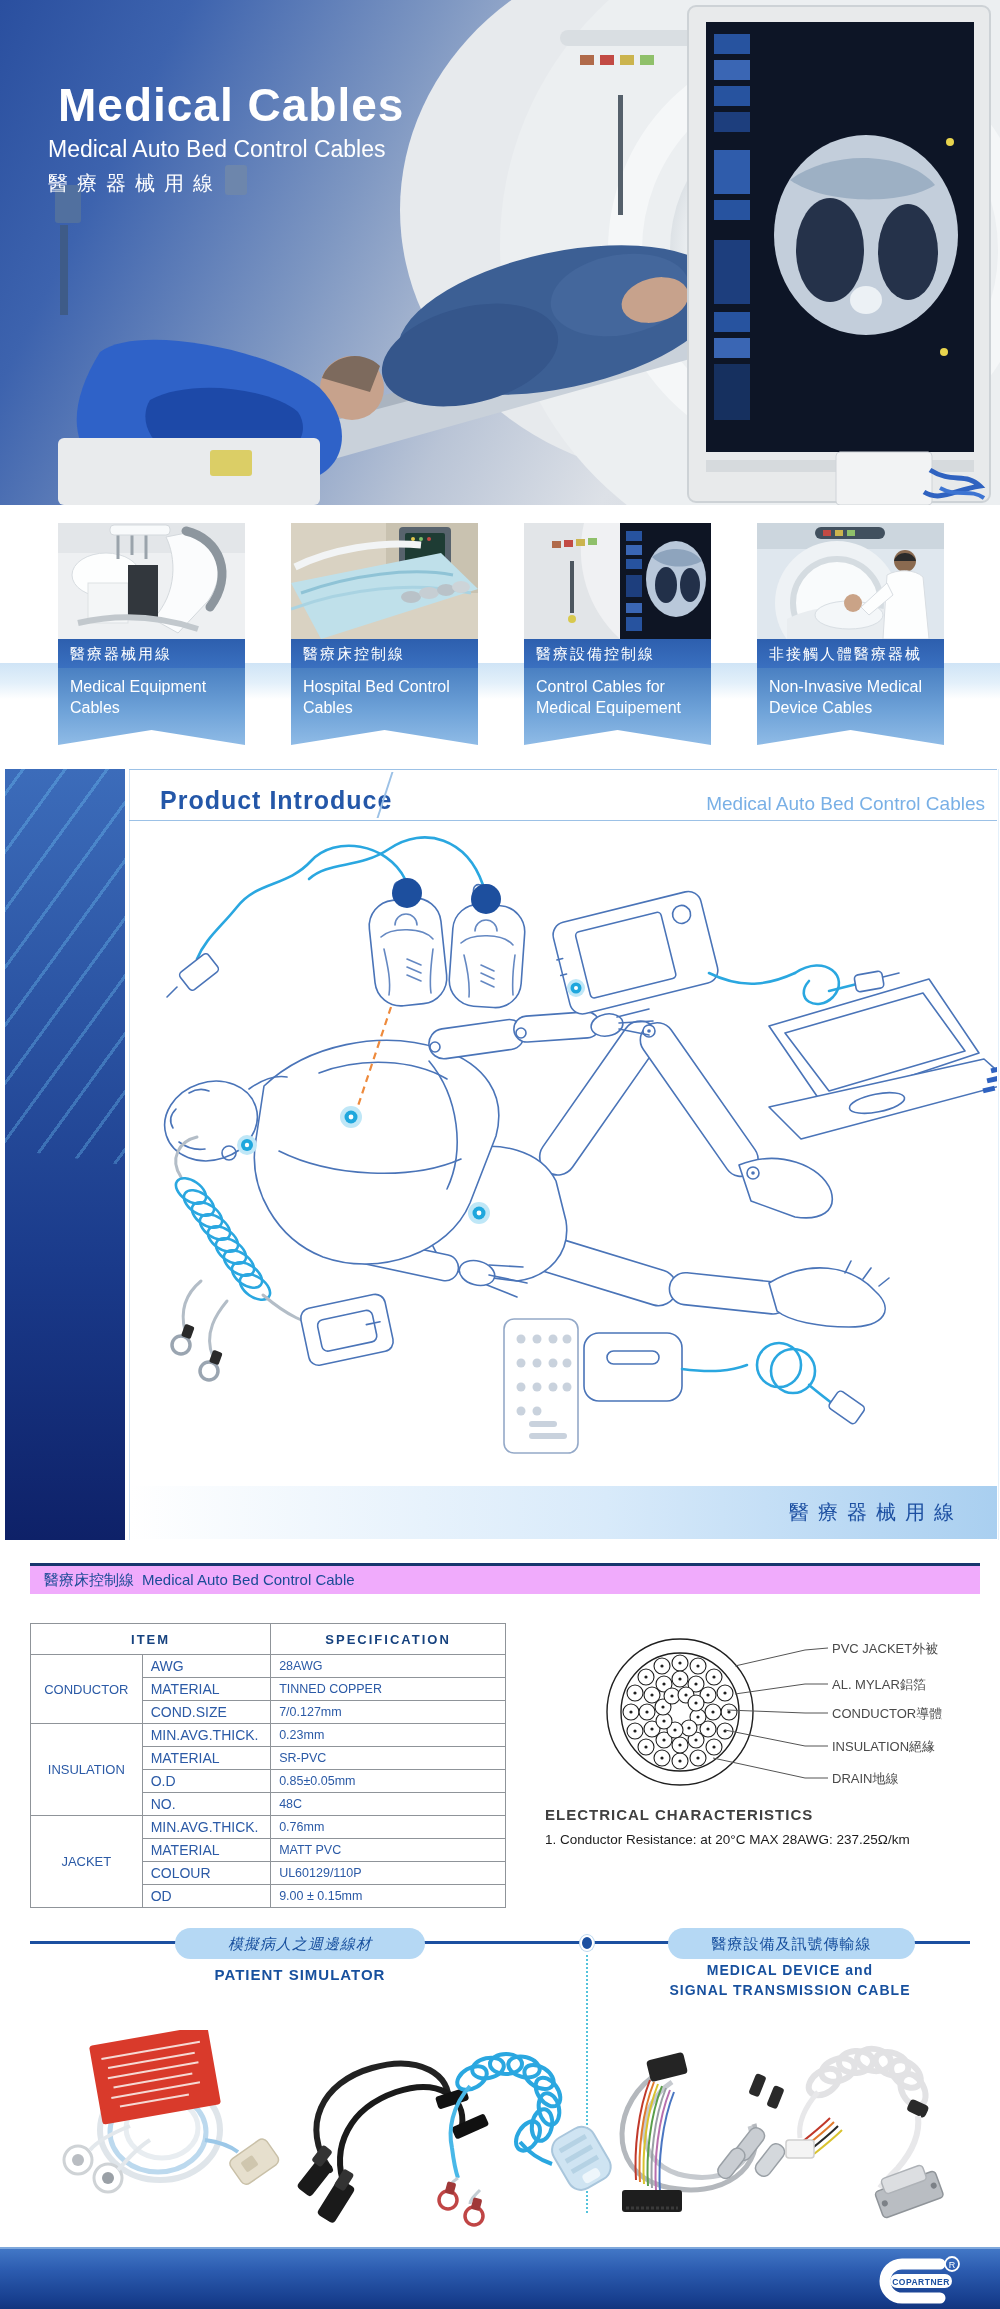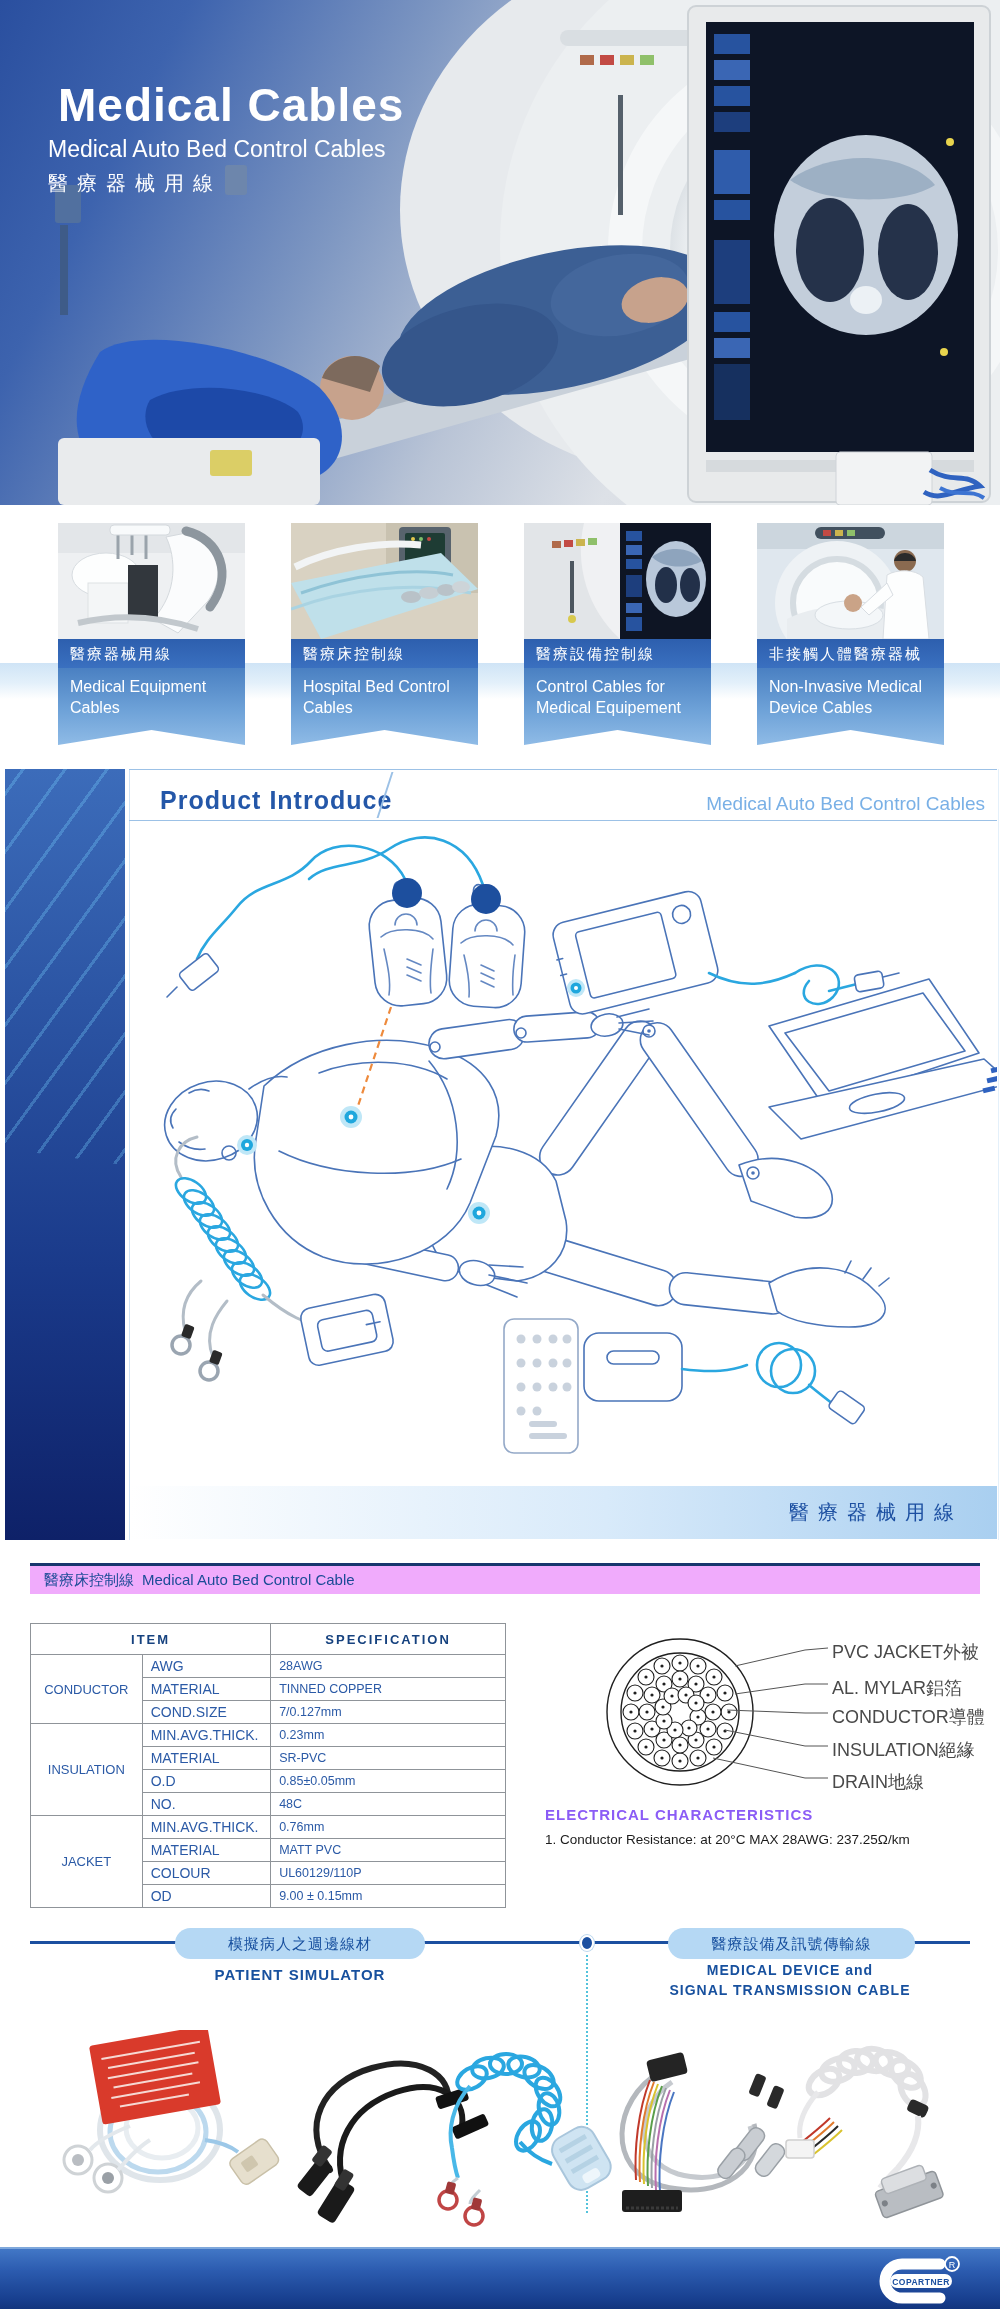--- a/index.html
+++ b/index.html
@@ -56,29 +56,29 @@
         font-size:15px;line-height:27px;padding-left:14px;}
   .spec-bar .en{margin-left:8px;letter-spacing:0;}
   .spec-table{left:30px;top:1623px;width:476px;border-collapse:collapse;
         font-size:12px;color:#2b5aa6;}
   .spec-table th,.spec-table td{border:1px solid #8f9499;padding:3px 8px;background:#fff;}
   .spec-table th{color:#16427f;font-size:13px;font-weight:bold;letter-spacing:2px;height:24px;}
   .spec-table td.grp{text-align:center;font-size:13px;width:96px;}
   .spec-table td.lbl{width:112px;font-size:14px;}
   .spec-table td.val{width:230px;font-size:12.5px;}
   .diagram{left:545px;top:1612px;width:300px;height:190px;}
-  .diag-label{left:832px;width:165px;color:#4a4a4a;font-size:18px;}
-  .elec-title{left:545px;top:1806px;color:#8b5cf6;font-size:15px;font-weight:bold;letter-spacing:1px;}
+  .diag-label{left:832px;width:165px;color:#4a4a4a;font-size:13px;}
+  .elec-title{left:545px;top:1806px;color:#404040;font-size:15px;font-weight:bold;letter-spacing:1px;}
   .elec-item{left:545px;top:1832px;color:#1c1c1c;font-size:13.5px;}
 
   
   .bline{left:30px;top:1941px;width:940px;height:3px;background:#1b4fa0;}
   .pill{top:1928px;height:31px;background:#b5d8f4;border-radius:16px;color:#174f9e;
         font-size:15px;line-height:31px;text-align:center;letter-spacing:1px;}
-  .pill-l{left:175px;width:250px;}
+  .pill-l{left:175px;width:250px;font-style:italic;}
   .pill-r{left:668px;width:247px;}
   .center-dot{left:580px;top:1935px;width:14px;height:16px;border-radius:50%;
         background:#1b4fa0;border:2px solid #fff;box-shadow:0 0 0 1px #bcd7ee;box-sizing:border-box;}
   .dotted-v{left:586px;top:1955px;width:0;height:258px;border-left:2px dotted #53c3dc;}
   .bhead{color:#17509e;font-size:15px;font-weight:bold;letter-spacing:1px;text-align:center;}
   .bhead-l{left:150px;top:1966px;width:300px;}
   .bhead-r1{left:640px;top:1962px;width:300px;font-size:14px;}
   .bhead-r2{left:640px;top:1982px;width:300px;font-size:14px;}
   .photos{left:0;top:2030px;width:1000px;height:215px;}
 

